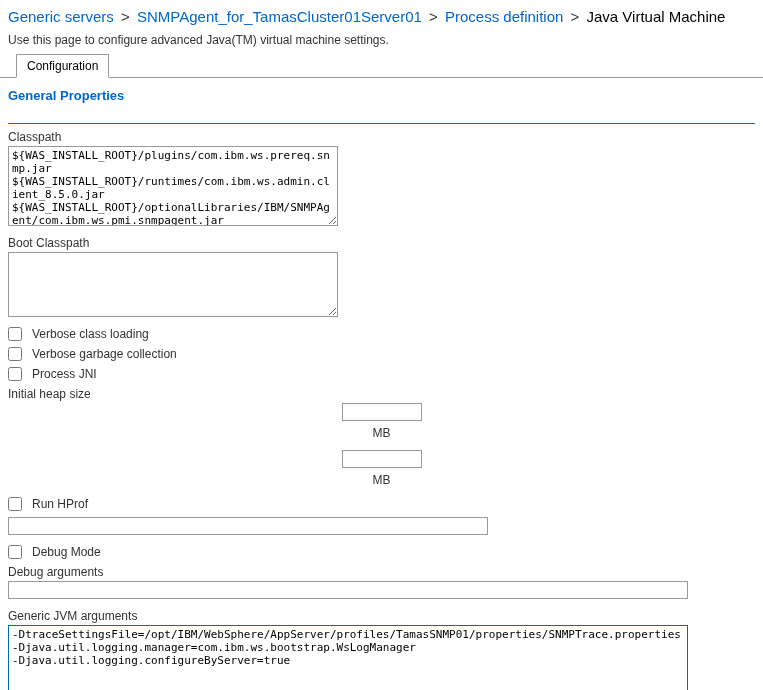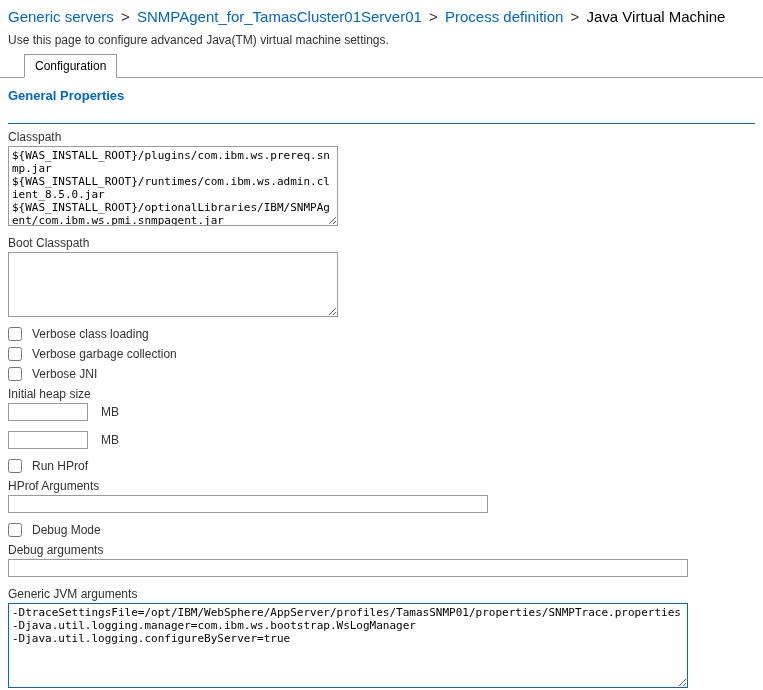--- a/index.html
+++ b/index.html
@@ -31,21 +31,21 @@
     
     .page-description {
       padding: 2px 8px 6px 8px;
       font-size: 12px;
       color: #333;
     }
 
     
     .tab-bar {
       border-bottom: 1px solid #999;
-      padding: 0 24px;
+      padding: 0 16px;
       margin-bottom: 0;
     }
     .tab {
       display: inline-block;
       padding: 4px 10px;
       border: 1px solid #999;
       border-bottom: none;
       background: #f0f0f0;
       font-size: 12px;
       cursor: pointer;
@@ -120,22 +120,23 @@
     }
     .checkbox-label {
       font-size: 12px;
       color: #333;
     }
 
     
     .inline-input-row {
       display: flex;
       align-items: center;
-      gap: 13px;
+      gap: 5px;
       margin-bottom: 4px;
+      flex-direction: column;
     }
     input.short-input {
       width: 80px;
       border: 1px solid #999;
       height: 18px;
       font-size: 12px;
       padding: 1px 3px;
     }
     .unit-label {
       font-size: 12px;
@@ -195,21 +196,21 @@
     <span class="checkbox-label">Verbose class loading</span>
   </div>
 
   <div class="checkbox-row">
     <input type="checkbox" style="">
     <span class="checkbox-label">Verbose garbage collection</span>
   </div>
 
   <div class="checkbox-row">
     <input type="checkbox" style="">
-    <span class="checkbox-label">Verbose JNI</span>
+    <span class="checkbox-label">Process JNI</span>
   </div>
 
   <div class="form-group">
     <span class="field-label">Initial heap size</span>
     <div class="inline-input-row">
       <input type="text" class="short-input" value="" style="">
       <span class="unit-label">MB</span>
     </div>
   </div>
 
@@ -219,21 +220,20 @@
       <span class="unit-label">MB</span>
     </div>
   </div>
 
   <div class="checkbox-row">
     <input type="checkbox" style="">
     <span class="checkbox-label">Run HProf</span>
   </div>
 
   <div class="form-group">
-    <span class="field-label">HProf Arguments</span>
     <input type="text" class="wide-input" value="" style="">
   </div>
 
   <div class="checkbox-row">
     <input type="checkbox" style="">
     <span class="checkbox-label">Debug Mode</span>
   </div>
 
   <div class="form-group">
     <span class="field-label">Debug arguments</span>

